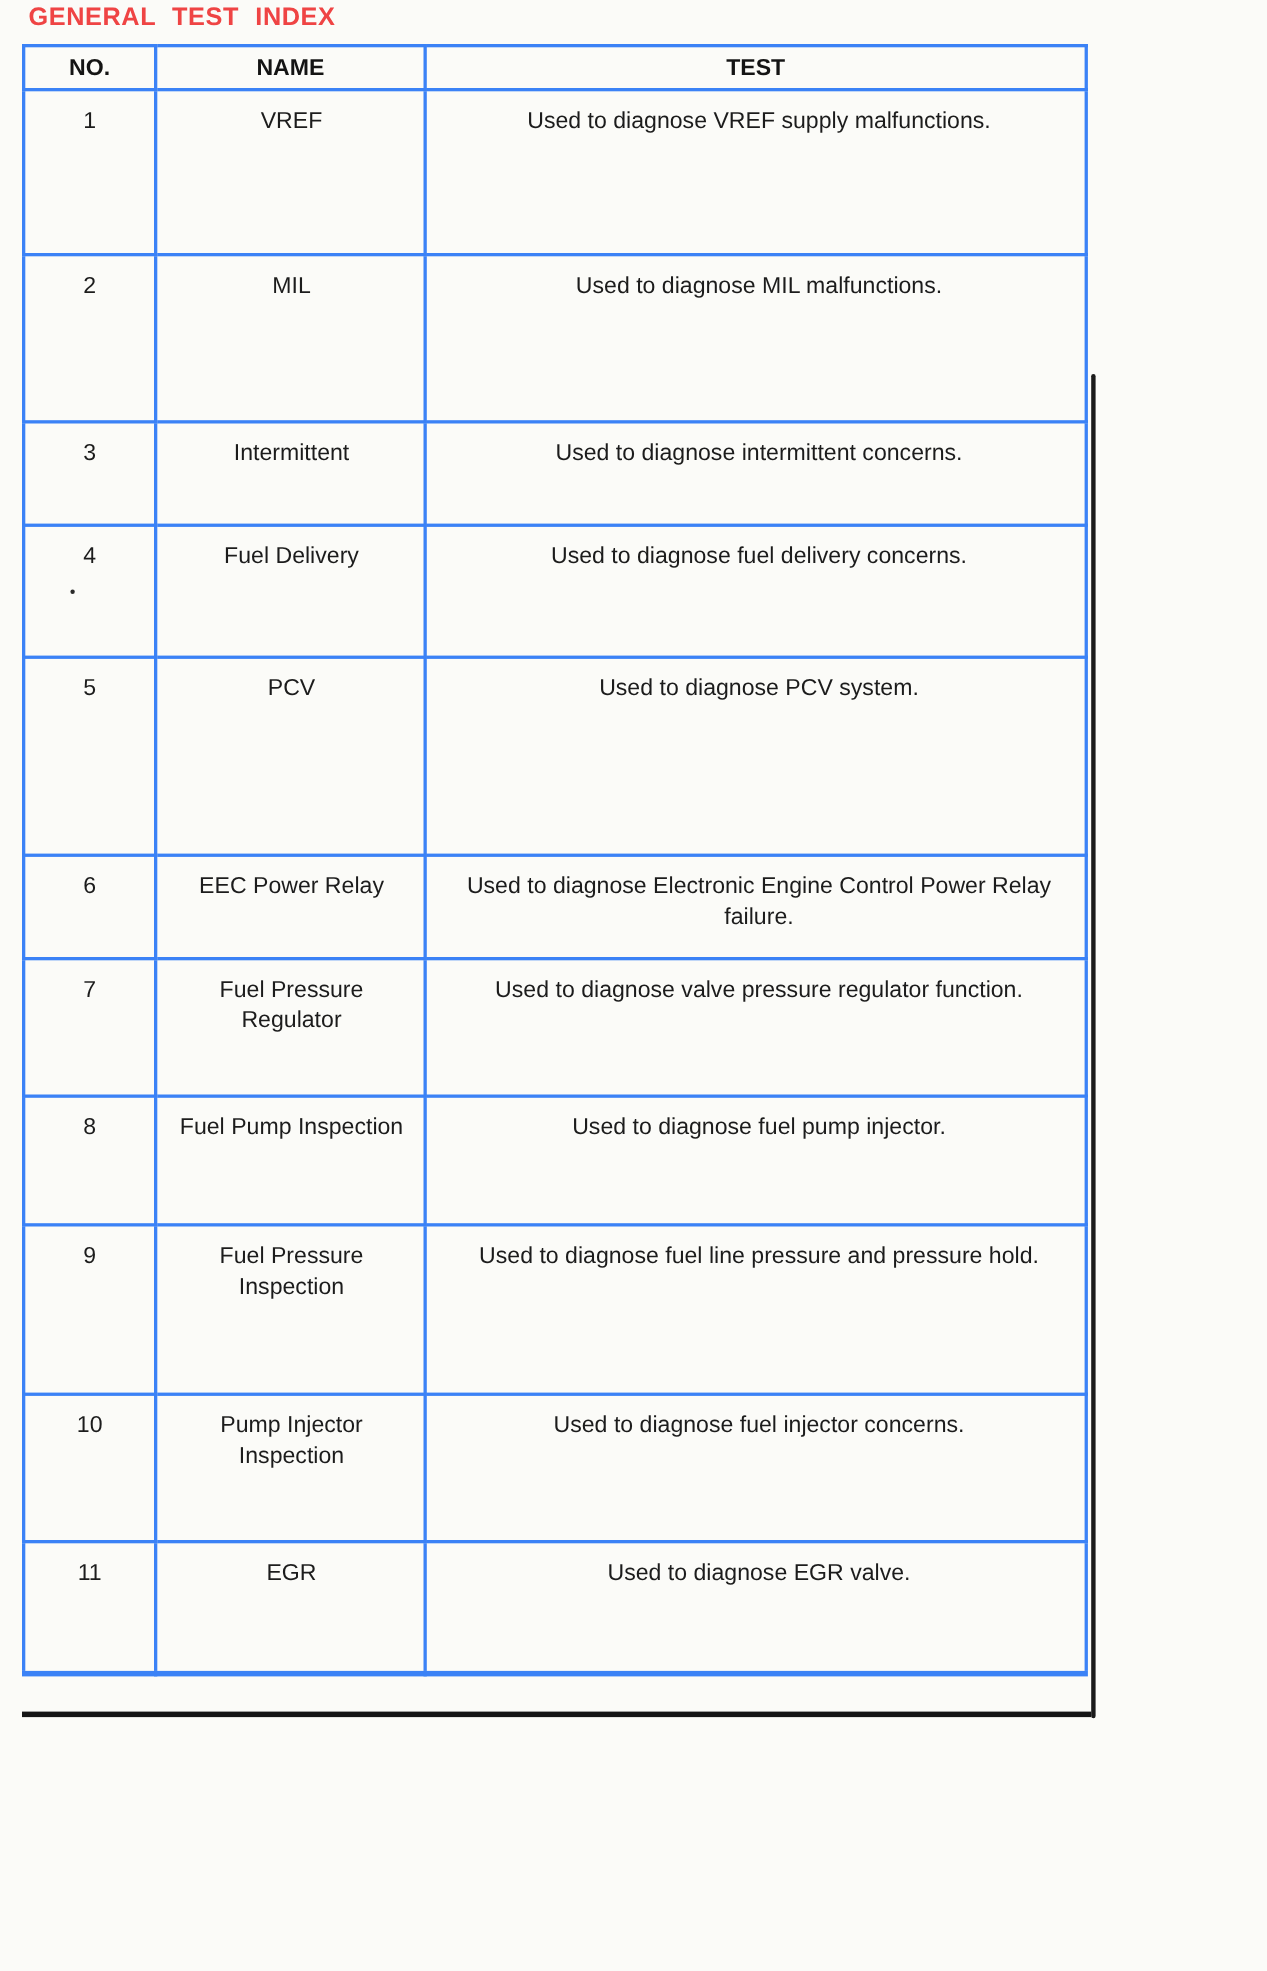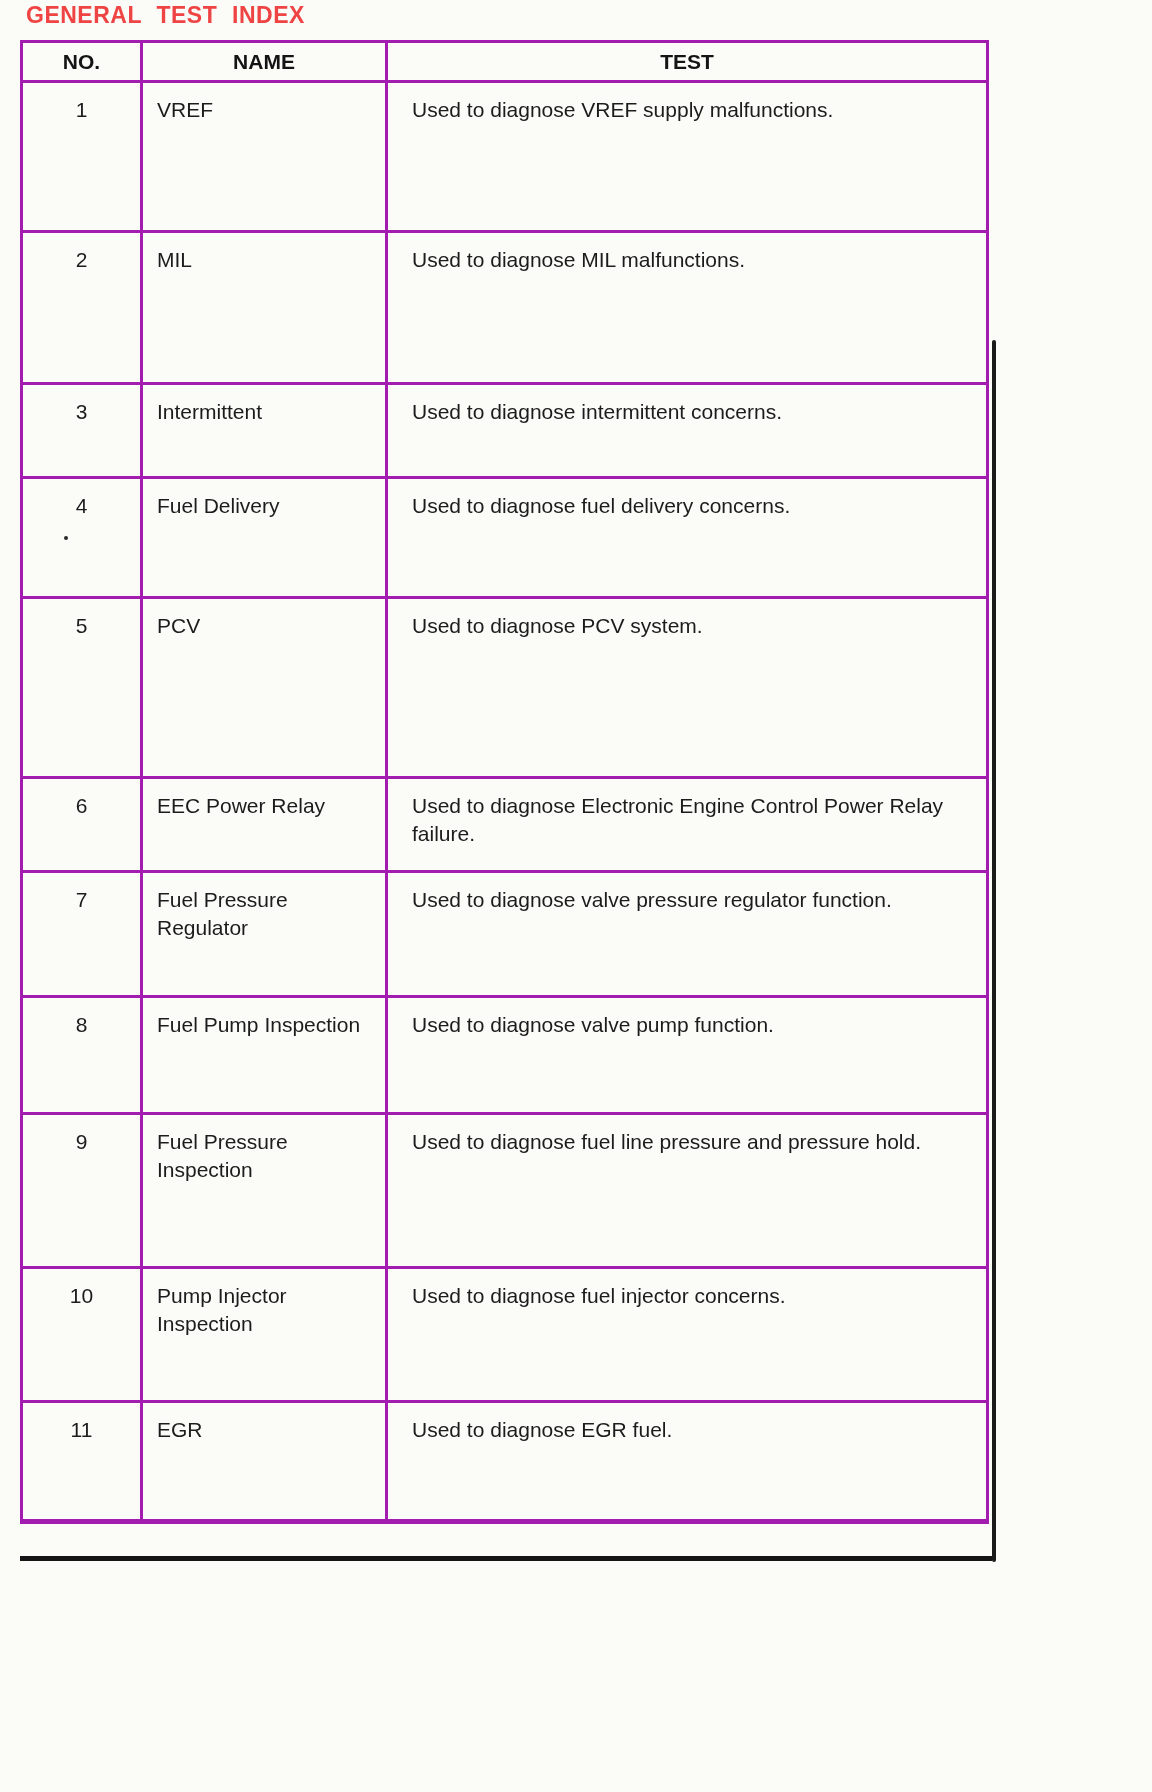--- a/index.html
+++ b/index.html
@@ -25,21 +25,22 @@
   }
   table.test-index {
     position: absolute;
     left: 20px;
     top: 40px;
     width: 966px;
     border-collapse: collapse;
     table-layout: fixed;
   }
   table.test-index, table.test-index th, table.test-index td {
-    border: 3px solid #a21caf;
+    border: 3px solid #3b82f6;
+    text-align: center;
   }
   table.test-index { border-bottom-width: 5px; }
   col.c-no   { width: 120px; }
   col.c-name { width: 245px; }
   col.c-test { width: 601px; }
   th {
     height: 40px;
     font-size: 21px;
     font-weight: bold;
     text-align: center;
@@ -147,35 +148,35 @@
       <td class="test-cell">Used to diagnose Electronic Engine Control Power Relay failure.</td>
     </tr>
     <tr>
       <td class="no-cell">7</td>
       <td class="name-cell">Fuel Pressure Regulator</td>
       <td class="test-cell">Used to diagnose valve pressure regulator function.</td>
     </tr>
     <tr>
       <td class="no-cell">8</td>
       <td class="name-cell">Fuel Pump Inspection</td>
-      <td class="test-cell">Used to diagnose valve pump function.</td>
+      <td class="test-cell">Used to diagnose fuel pump injector.</td>
     </tr>
     <tr>
       <td class="no-cell">9</td>
       <td class="name-cell">Fuel Pressure Inspection</td>
       <td class="test-cell">Used to diagnose fuel line pressure and pressure hold.</td>
     </tr>
     <tr>
       <td class="no-cell">10</td>
       <td class="name-cell">Pump Injector Inspection</td>
       <td class="test-cell">Used to diagnose fuel injector concerns.</td>
     </tr>
     <tr>
       <td class="no-cell">11</td>
       <td class="name-cell">EGR</td>
-      <td class="test-cell">Used to diagnose EGR fuel.</td>
+      <td class="test-cell">Used to diagnose EGR valve.</td>
     </tr>
   </tbody>
 </table>
 
 <div class="scan-line-right"></div>
 <div class="scan-line-bottom"></div>
 <div class="scan-dot"></div>
 
 </body></html>

